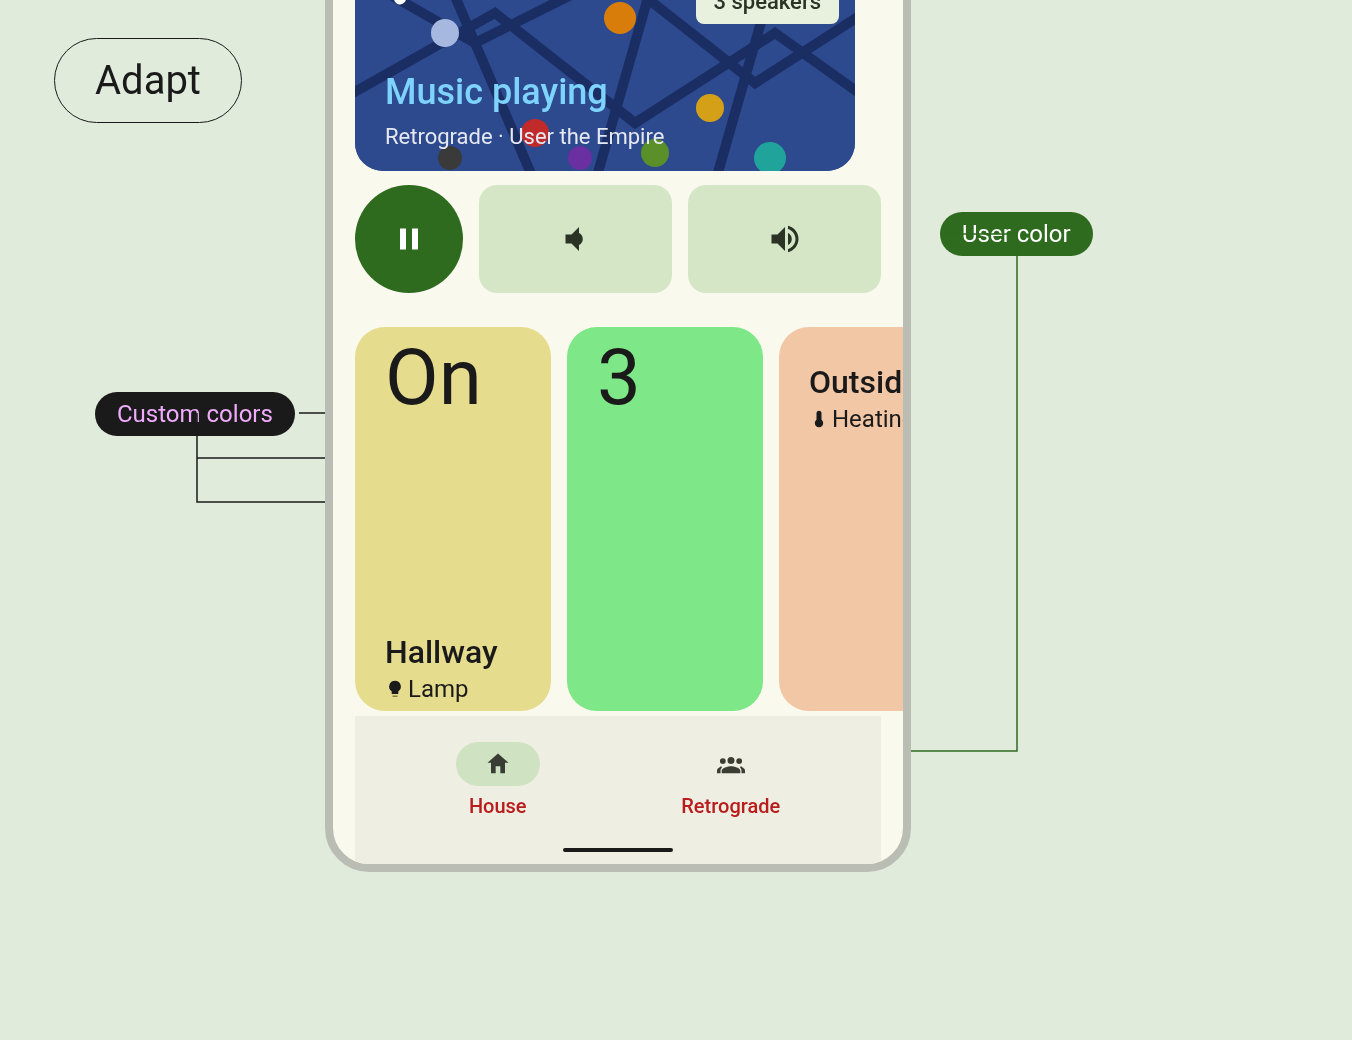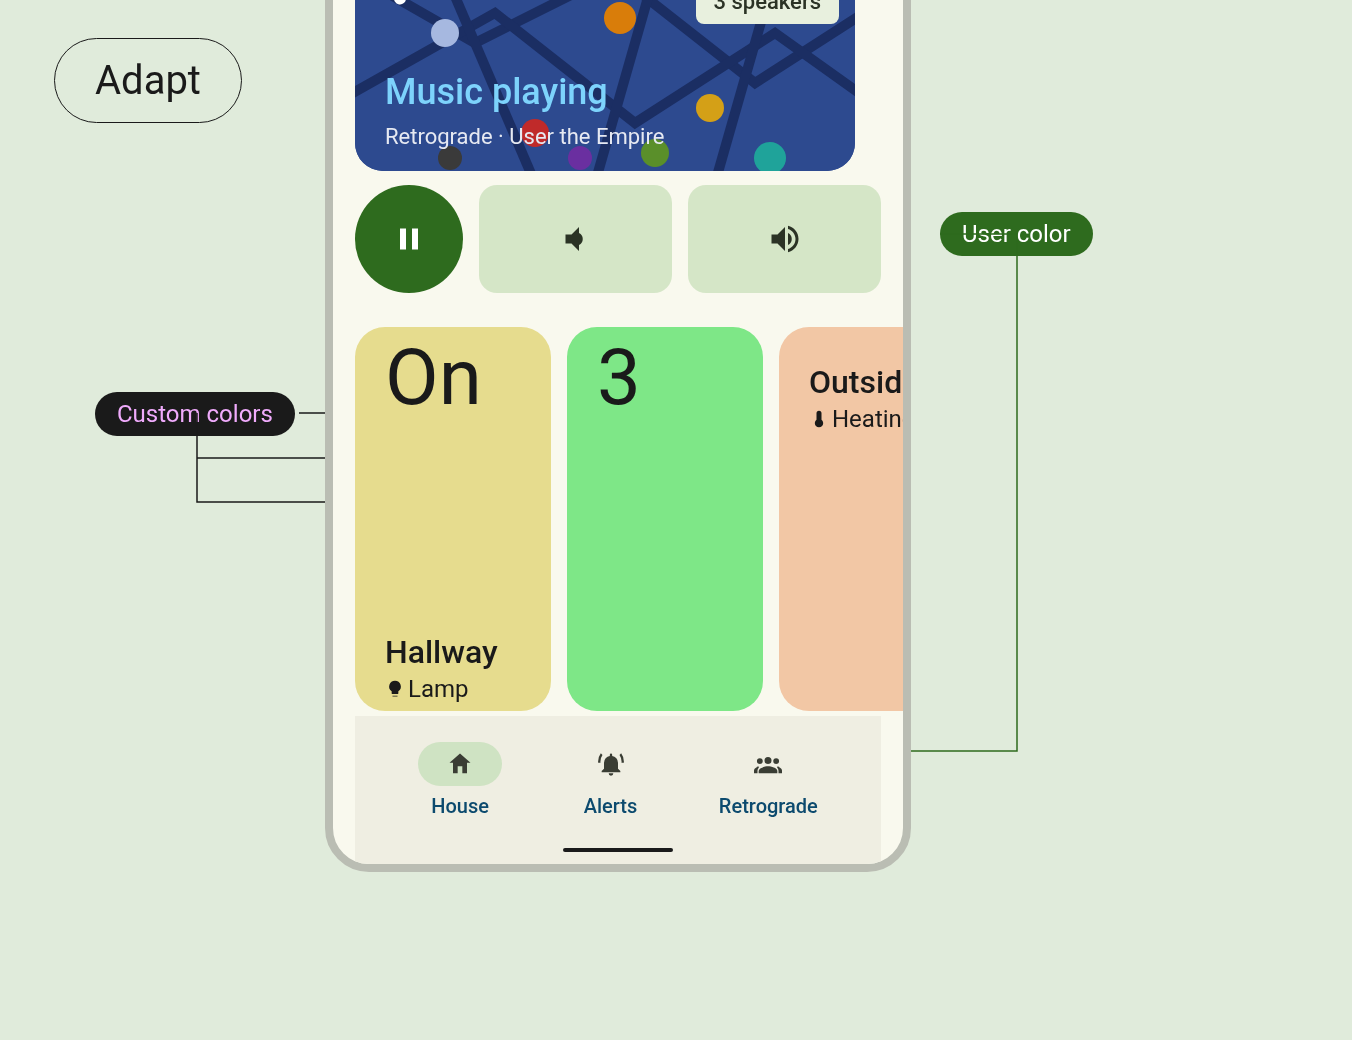--- a/index.html
+++ b/index.html
@@ -199,21 +199,21 @@
     left: 0; right: 0; bottom: 0;
     height: 148px;
     background:#efeee2;
     display:flex;
     justify-content: space-around;
     align-items:center;
     padding: 8px 30px 28px 30px;
   }
   .nav-item {
     display:flex; flex-direction:column; align-items:center; gap:8px;
-    color:#0c4a6e;
+    color:#b91c1c;
   }
   .nav-pill {
     width: 84px; height: 44px;
     border-radius: 22px;
     display:flex; align-items:center; justify-content:center;
   }
   .nav-pill.active { background:#cfe3c3; }
   .nav-label { font-size:20px; font-weight:500; }
   .nav-icon { width:28px; height:28px; fill:#3a3d34; }
 
@@ -347,28 +347,20 @@
         <div class="nav-pill active">
           <svg class="nav-icon" viewBox="0 0 24 24">
               <path d="M12 3l9 8h-3v9h-4v-6H10v6H6v-9H3l9-8z"></path>
             </svg>
         </div>
         <div class="nav-label">House</div>
       </div>
       <div class="nav-item">
         <div class="nav-pill">
           <svg class="nav-icon" viewBox="0 0 24 24">
-              <path d="M12 22a2 2 0 002-2h-4a2 2 0 002 2zm6-6V11a6 6 0 00-5-5.91V4a1 1 0 10-2 0v1.09A6 6 0 006 11v5l-2 2v1h16v-1l-2-2zM19.29 4.29l1.42-1.42A11.94 11.94 0 0123 11h-2a9.95 9.95 0 00-1.71-6.71zM3.29 2.87l1.42 1.42A9.95 9.95 0 003 11H1a11.94 11.94 0 012.29-8.13z"></path>
-            </svg>
-        </div>
-        <div class="nav-label">Alerts</div>
-      </div>
-      <div class="nav-item">
-        <div class="nav-pill">
-          <svg class="nav-icon" viewBox="0 0 24 24">
               <path d="M12 12a3 3 0 100-6 3 3 0 000 6zm-7 0a2.5 2.5 0 100-5 2.5 2.5 0 000 5zm14 0a2.5 2.5 0 100-5 2.5 2.5 0 000 5zM12 14c-2.67 0-8 1.34-8 4v2h16v-2c0-2.66-5.33-4-8-4zM5 14c-.3 0-.62.02-.95.05C2.23 14.5 0 15.7 0 17.5V20h3v-2c0-1.2.5-2.25 1.32-3.07C3.6 14.3 2.77 14 2 14h3zm14 0h3c-.77 0-1.6.3-2.32.93C20.5 15.75 21 16.8 21 18v2h3v-2.5c0-1.8-2.23-3-4.05-3.45-.33-.03-.65-.05-.95-.05z"></path>
             </svg>
         </div>
         <div class="nav-label">Retrograde</div>
       </div>
 
       <div class="home-indicator"></div>
     </div>
 
   </div>

